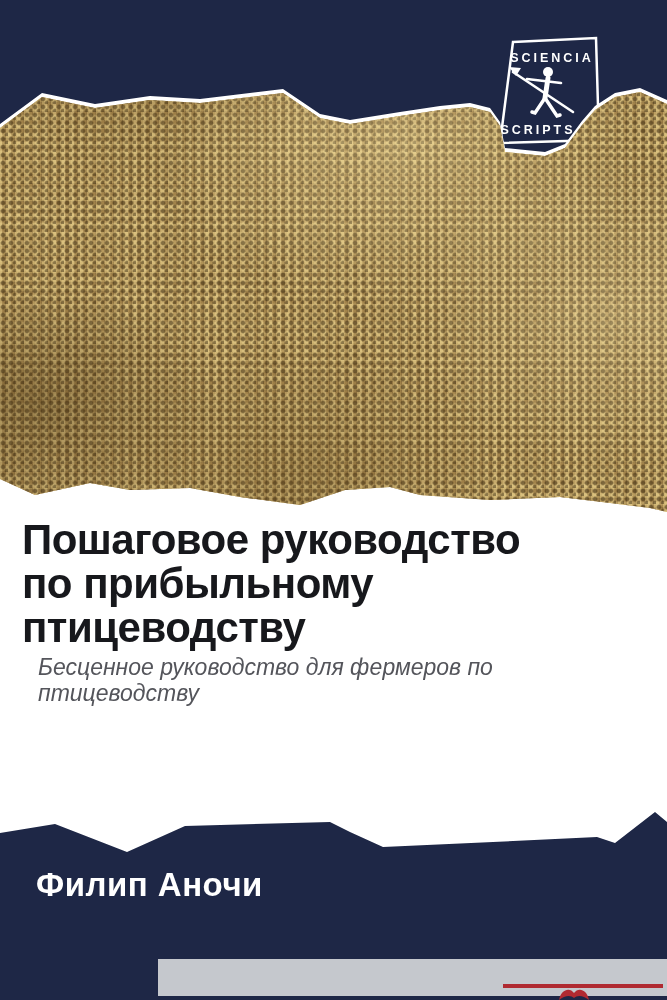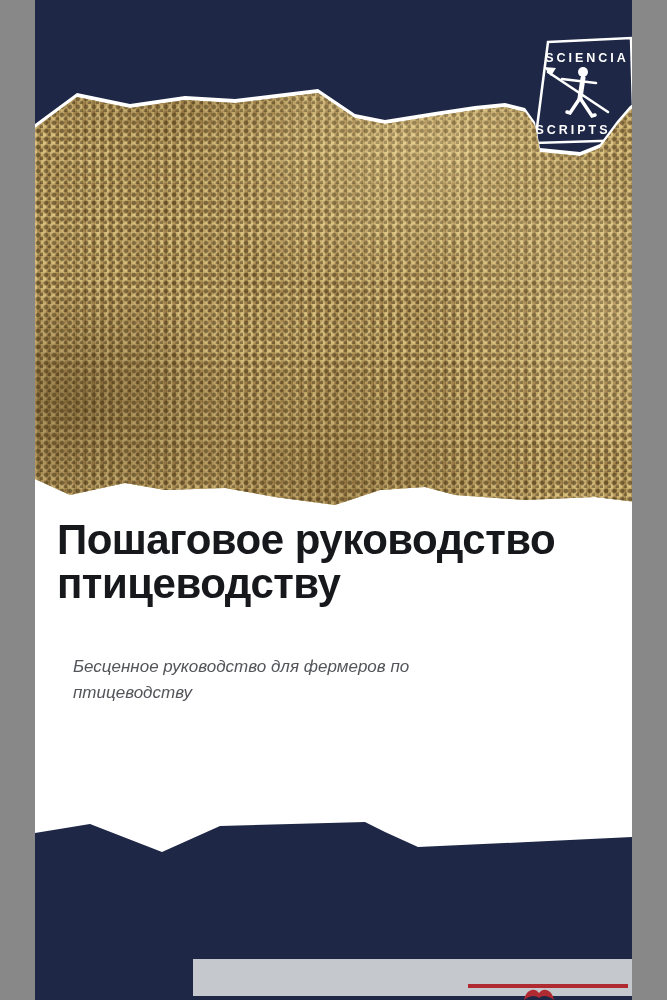--- a/index.html
+++ b/index.html
@@ -1,18 +1,18 @@
 <!DOCTYPE html>
 <html><head>
 <meta charset="utf-8">
 <style>
   html,body{margin:0;padding:0;background:#888;}
   .cover{
     position:relative;
-    width:597px;height:1000px;
+    width:667px;height:1000px;
     margin:0 auto;
     background:#ffffff;
     overflow:hidden;
     font-family:"Liberation Sans",sans-serif;
   }
   
   .navy-top{
     position:absolute;left:0;top:0;width:667px;height:175px;
     background:#1e2746;
     z-index:0;
@@ -65,21 +65,21 @@
   }
   .title-line{
     font-size:42px;line-height:44px;font-weight:700;
     letter-spacing:-0.5px;color:#17181c;
   }
   .subtitle-block{
     position:absolute;left:38px;top:654px;width:560px;
     z-index:4;
   }
   .subtitle-line{
-    font-size:17px;line-height:26px;font-style:italic;
+    font-size:23px;line-height:26px;font-style:italic;
     color:#54555b;
   }
   
   .navy-bottom{
     position:absolute;left:0;top:800px;width:667px;height:200px;
     background:#1e2746;
     clip-path:polygon(
       0px 33px,55px 24px,127px 52px,185px 26px,330px 22px,350px 32px,
       383px 47px,493px 42px,597px 37px,615px 43px,655px 12px,667px 22px,
       667px 200px,0px 200px);
@@ -136,30 +136,32 @@
       </g>
       <text x="44" y="100" text-anchor="middle" class="logo-caption">SCRIPTS</text>
     </svg>
   </div>
 
   <div class="burlap-edge"></div>
   <div class="burlap"></div>
 
   <div class="title-block">
     <div class="title-line">Пошаговое руководство</div>
+    <div class="title-line">по прибыльному</div>
     <div class="title-line">птицеводству</div>
   </div>
 
   <div class="subtitle-block">
     <div class="subtitle-line">Бесценное руководство для фермеров по</div>
     <div class="subtitle-line">птицеводству</div>
   </div>
 
   <div class="navy-bottom"></div>
 
+  <div class="author">Филип Аночи</div>
 
   <div class="footer-bar">
     <div class="watermark-underline"></div>
     <svg class="book-icon" viewBox="0 0 30 14">
       <path d="M0 14 C2 3 11 1 15 7 C19 1 28 3 30 14 C24 9 18 9 15 12 C12 9 6 9 0 14 Z" fill="#b02a31"></path>
     </svg>
   </div>
 
 </div>
 

